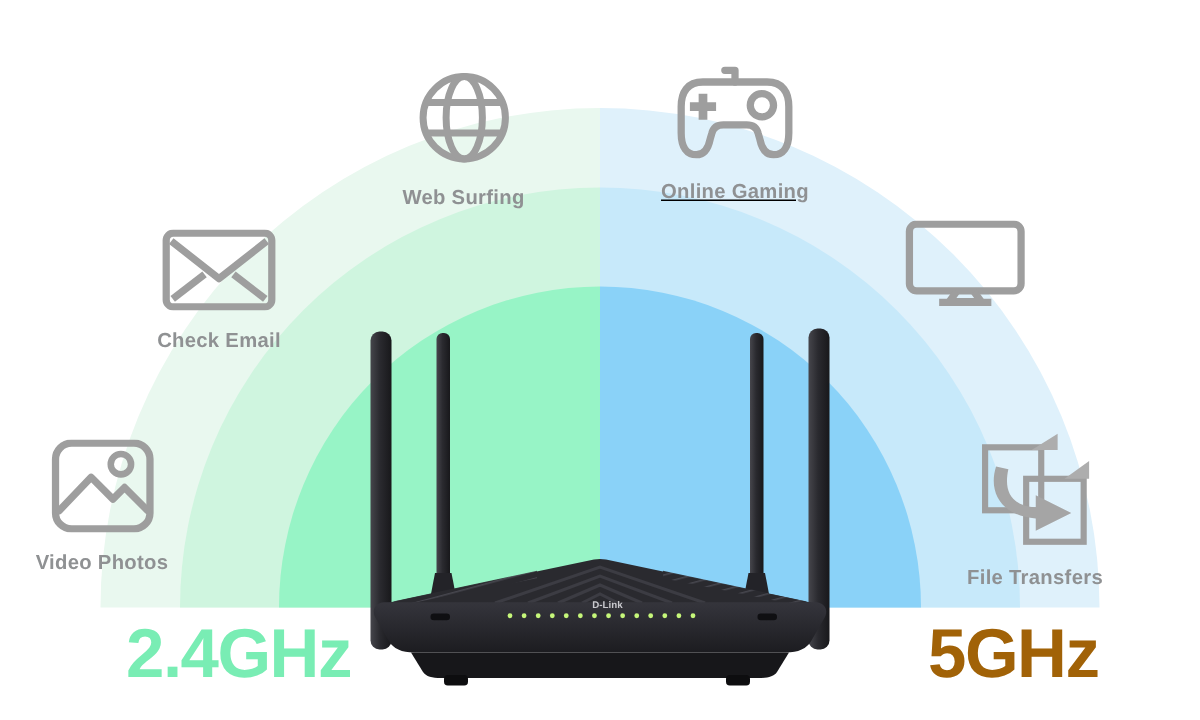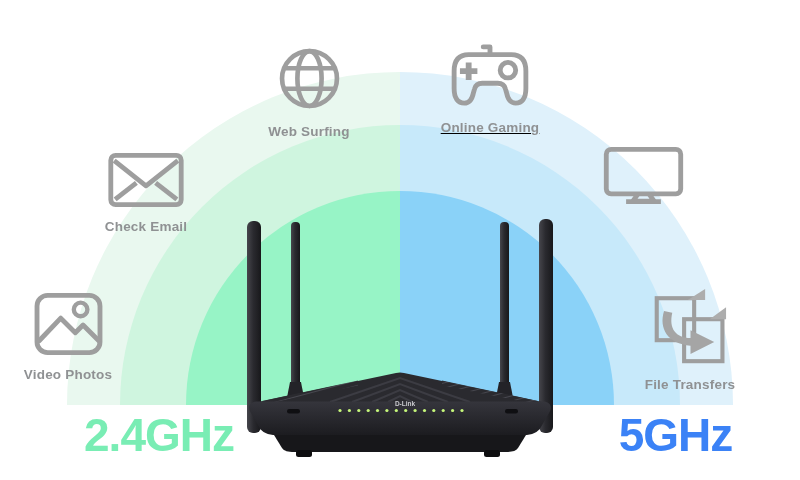--- a/index.html
+++ b/index.html
@@ -12,21 +12,21 @@
   .feature .flabel{
     margin-top:12px;font-size:13.5px;font-weight:bold;color:#8F9193;
     letter-spacing:.2px;white-space:nowrap;
   }
   .router-svg{position:absolute;left:230px;top:212px;width:340px;height:250px;}
   .band-label{
     position:absolute;font-size:46px;font-weight:bold;letter-spacing:-1px;
     text-align:center;line-height:1;
   }
   .band-label.green{color:#79EDB4;}
-  .band-label.blue{color:#3b82f6;}
+  .band-label.blue{color:#a16207;}
 </style>
 </head>
 <body>
 
 <div class="stage">
 
   <svg class="arcs" viewBox="0 0 800 480">
     <path d="M 67,405 A 333,333 0 0 1 400,72 L 400,405 Z" fill="#E9F8EF"></path>
     <path d="M 400,72 A 333,333 0 0 1 733,405 L 400,405 Z" fill="#DFF1FB"></path>
     <path d="M 120,405 A 280,280 0 0 1 400,125 L 400,405 Z" fill="#CFF5DF"></path>

